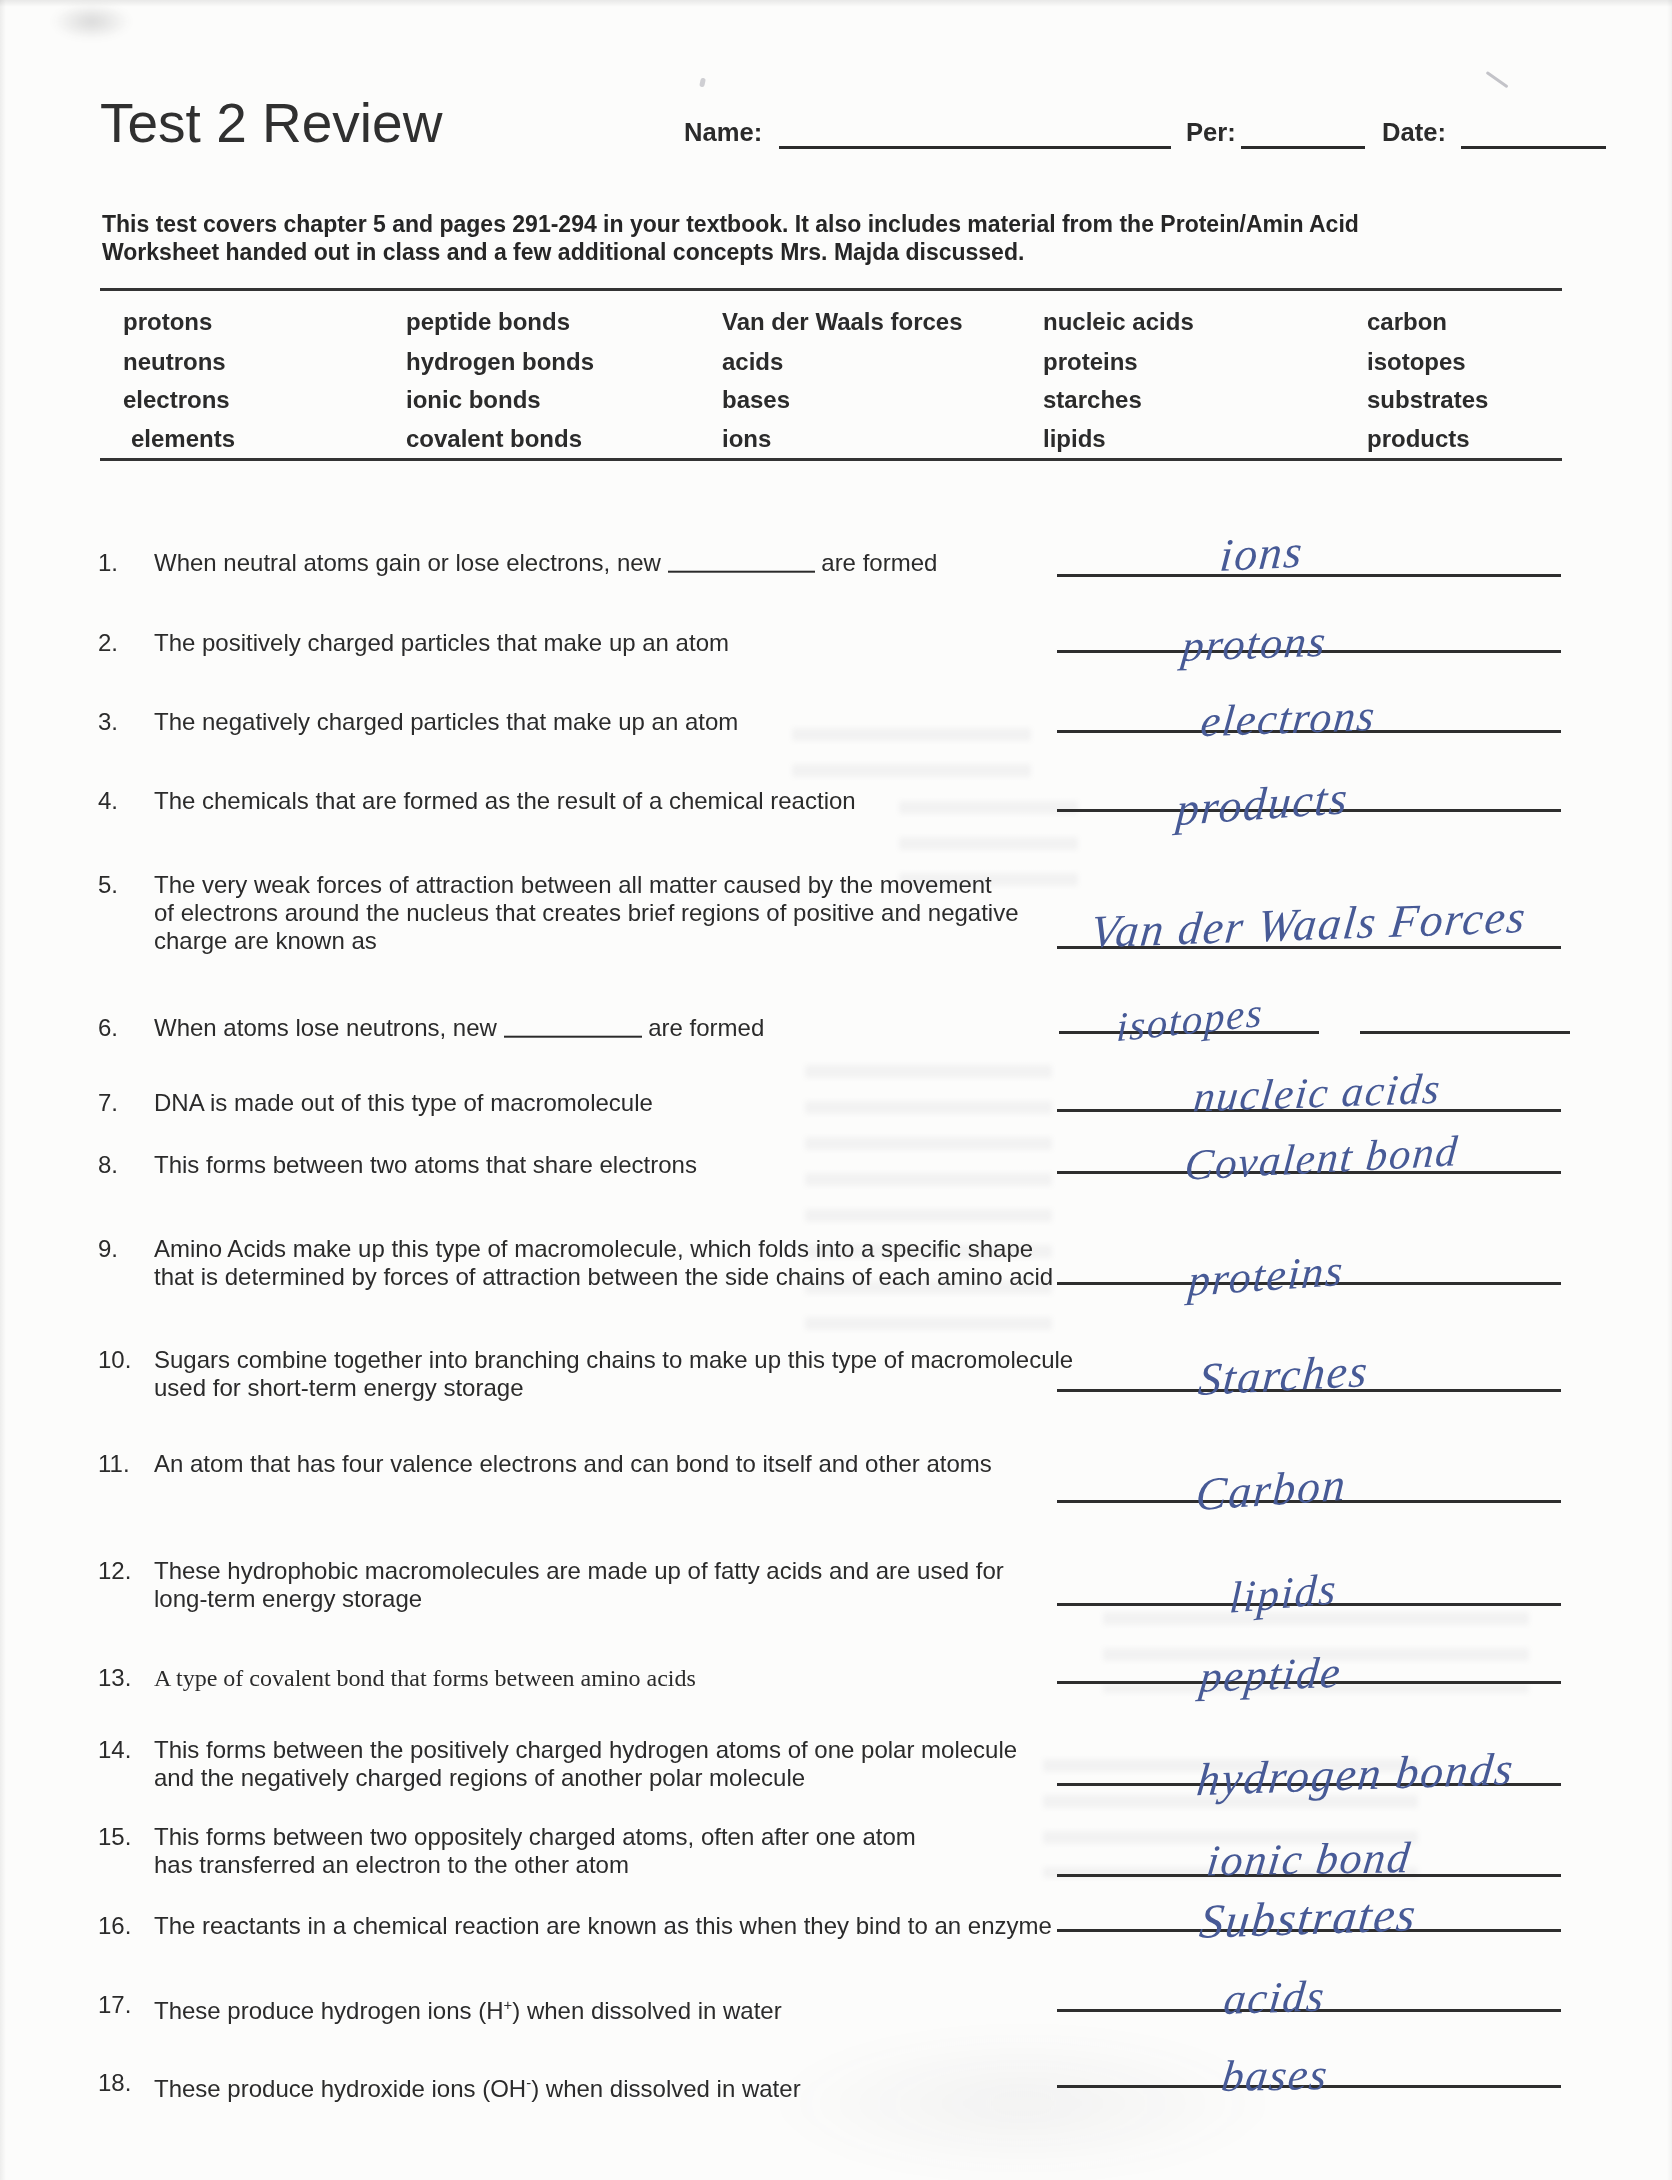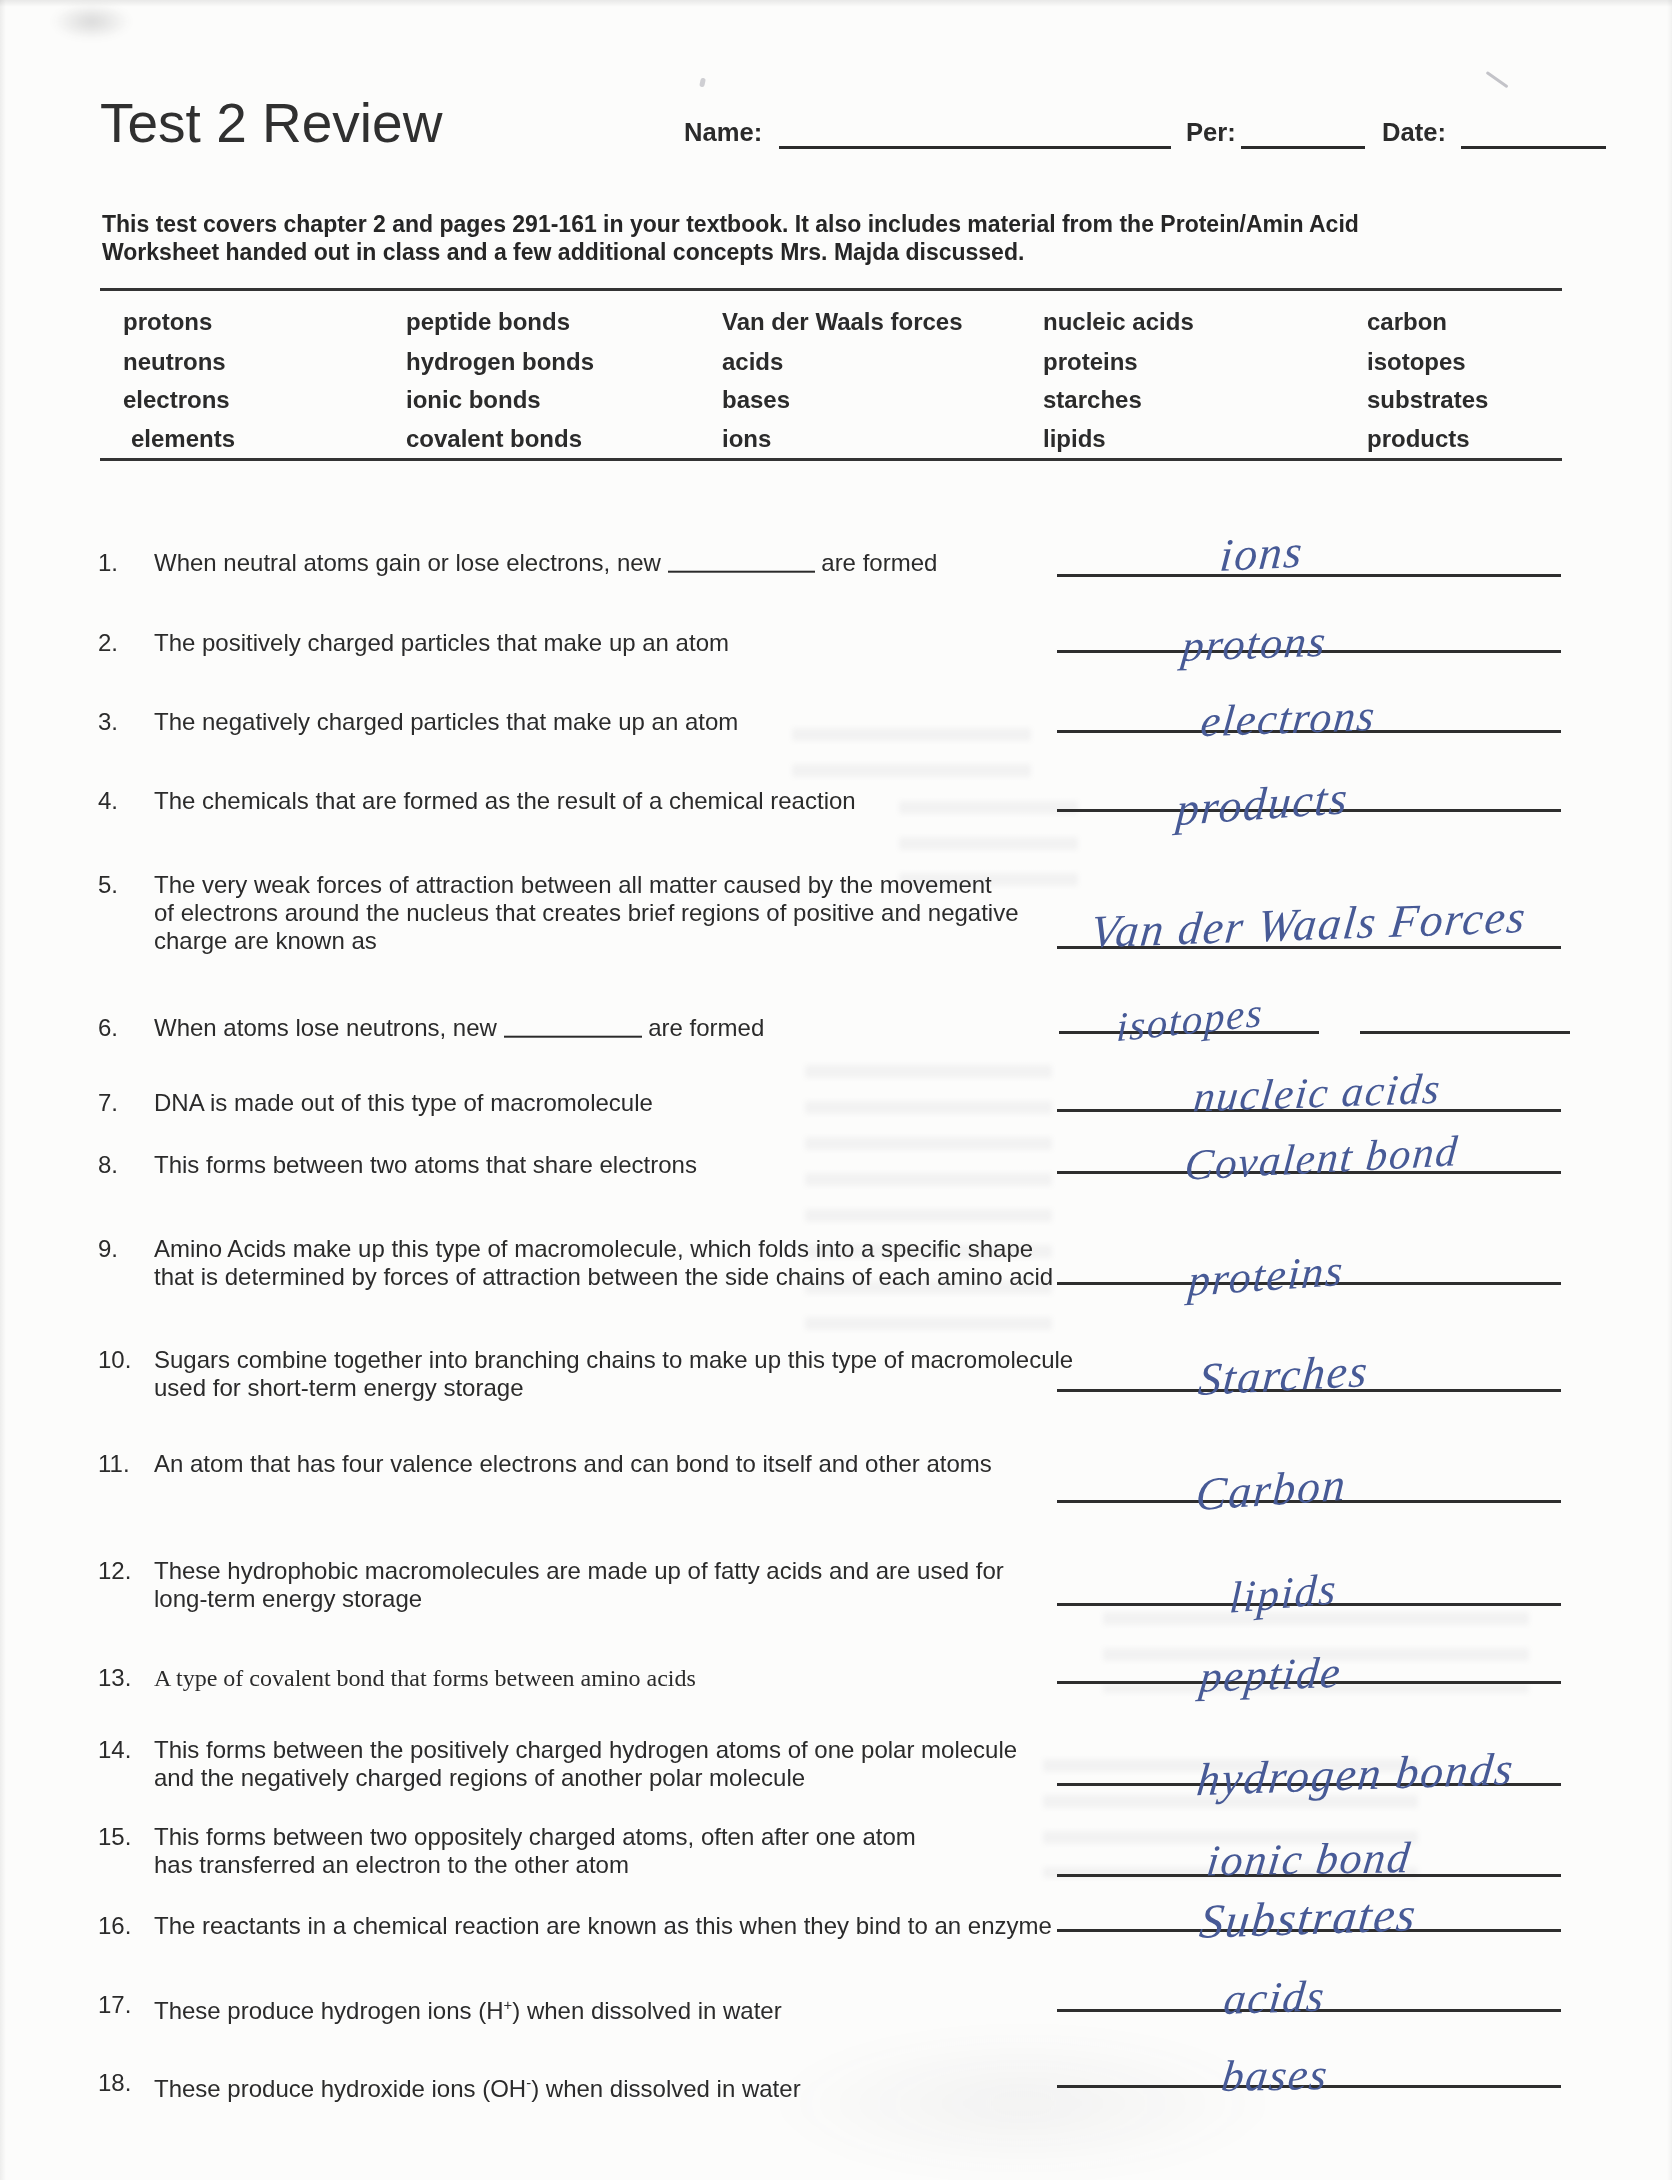--- a/index.html
+++ b/index.html
@@ -98,21 +98,21 @@
   <div class="soft-blob" style="left:767px;top:2027px;width:511px;height:153px;"></div>
 
   <div class="title">Test 2 Review</div>
   <div class="hlabel" style="left:684px;">Name:</div>
   <div class="hline" style="left:779px;width:392px;"></div>
   <div class="hlabel" style="left:1186px;">Per:</div>
   <div class="hline" style="left:1241px;width:124px;"></div>
   <div class="hlabel" style="left:1382px;">Date:</div>
   <div class="hline" style="left:1461px;width:145px;"></div>
 
-  <div class="intro" style="top:210px;">This test covers chapter 2 and pages 291-161 in your textbook. It also includes material from the Protein/Amin Acid</div>
+  <div class="intro" style="top:210px;">This test covers chapter 5 and pages 291-294 in your textbook. It also includes material from the Protein/Amin Acid</div>
   <div class="intro" style="top:238px;">Worksheet handed out in class and a few additional concepts Mrs. Majda discussed.</div>
 
   <div class="rule" style="top:288px;"></div>
   <div class="rule" style="top:458px;"></div>
   <div id="wordbank">
       <div class="wb-item" style="left: 123px; top: 308px;">protons</div>
       <div class="wb-item" style="left: 123px; top: 348px;">neutrons</div>
       <div class="wb-item" style="left: 123px; top: 386px;">electrons</div>
       <div class="wb-item" style="left: 131px; top: 425px;">elements</div>
       <div class="wb-item" style="left: 406px; top: 308px;">peptide bonds</div>

